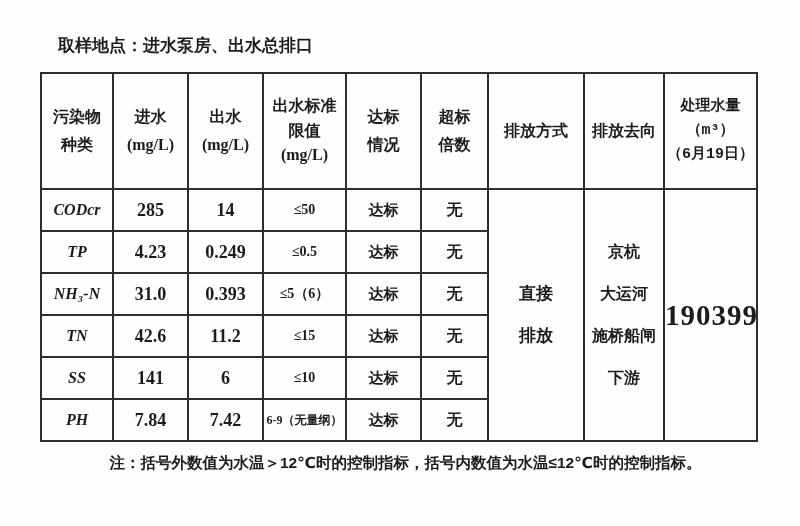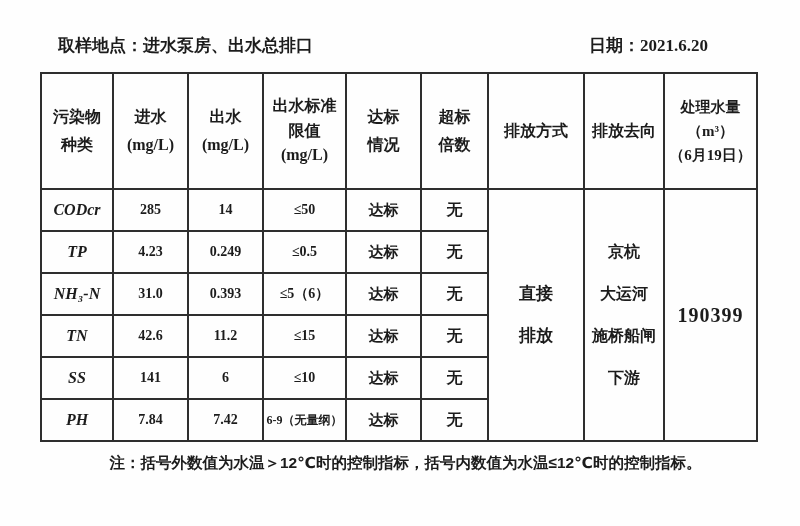--- a/index.html
+++ b/index.html
@@ -49,48 +49,47 @@
     border: 2px solid #2e2e2e;
     text-align: center;
     vertical-align: middle;
     padding: 0;
     font-weight: 700;
     overflow: hidden;
   }
   tr.header-row { height: 116px; }
   tr.data-row   { height: 42px; }
   th.hdr { font-size: 16px; line-height: 1.75; }
-  th.hdr-volume { font-size: 15px; line-height: 1.6; }
+  th.hdr-volume { font-size: 15px; line-height: 1.6; font-family: Liberation Mono, monospace; }
   td.cell-name      { font-size: 16px; font-style: italic; }
-  td.cell-value     { font-size: 14px; }
+  td.cell-value     { font-size: 18px; }
   td.cell-limit     { font-size: 14px; white-space: nowrap; }
   td.cell-limit.small { font-size: 12px; }
   td.cell-status    { font-size: 15px; }
   td.cell-none      { font-size: 16px; }
   td.cell-method    { font-size: 17px; line-height: 42px; margin-left: 8px; }
   td.cell-destination { font-size: 16px; line-height: 42px; }
-  td.cell-volume    { font-size: 20px; letter-spacing: 1px; }
+  td.cell-volume    { font-size: 29px; letter-spacing: 1px; }
   .note {
     margin-top: 11px;
     text-align: center;
     font-family: "Liberation Sans", "DejaVu Sans", sans-serif;
     font-size: 15.5px;
     font-weight: 700;
     padding-left: 11px;
   }
 </style>
 </head>
 <body>
 
 <div class="page">
 
 
   <div class="meta">
     <span>取样地点：进水泵房、出水总排口</span>
-    <span>日期：2021.6.20</span>
   </div>
 
   <table class="report">
     <colgroup>
       <col style="width:72px">
         <col style="width:75px">
         <col style="width:75px">
       <col style="width:83px">
         <col style="width:75px">
         <col style="width:67px">

